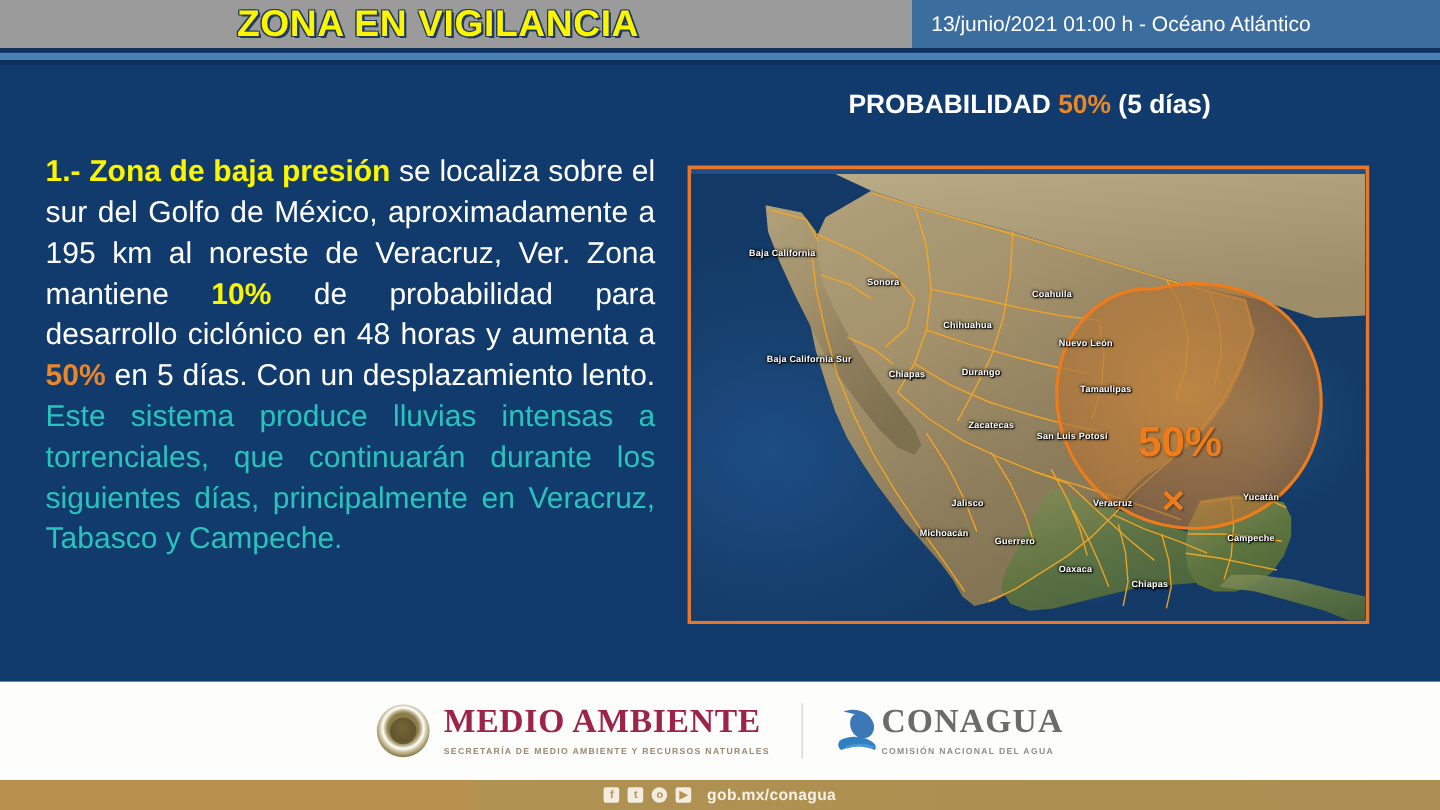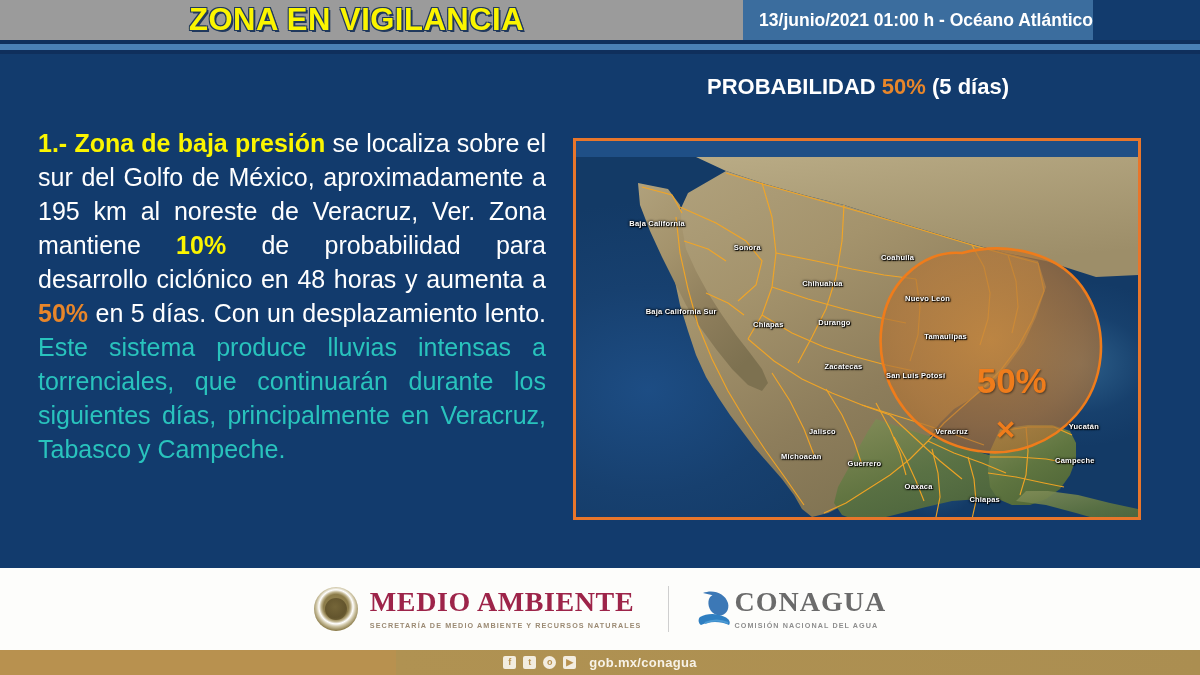--- a/index.html
+++ b/index.html
@@ -15,21 +15,21 @@
     overflow: hidden;
     background: #123b6d;
     font-family: "Liberation Sans", sans-serif;
     -webkit-font-smoothing: antialiased;
   }
 
   
   .header-bar {
     position: absolute;
     left: 0; top: 0;
-    width: 1093px; height: 40px;
+    width: 1200px; height: 40px;
     display: flex;
   }
   .header-gray {
     width: 760px; height: 40px;
     background: #9b9b9b;
     display: flex;
     align-items: center;
     justify-content: center;
   }
   .header-title {
@@ -44,21 +44,21 @@
   .header-blue {
     flex: 1; height: 40px;
     background: #3b6d9e;
     display: flex;
     align-items: center;
     padding-left: 16px;
   }
   .header-date {
     color: #ffffff;
     font-size: 17.5px;
-    font-weight: bold;
+    font-weight: normal;
     white-space: nowrap;
   }
   .stripe-dark {
     position: absolute;
     left: 0; top: 40px;
     width: 1200px; height: 4px;
     background: #0f2f5c;
   }
   .stripe-mid {
     position: absolute;
@@ -136,24 +136,23 @@
     position: absolute;
     left: 573px; top: 84px;
     width: 568px; height: 382px;
     border: 3px solid #e8762b;
     box-sizing: border-box;
     overflow: hidden;
     background: #1f4f86;
   }
   .map-inner {
     position: absolute;
-    left: 0; top: 16px;
+    left: 0; top: 4px;
     width: 100%; height: 100%;
     overflow: hidden;
-    padding-left: 39px;
   }
 
   
   .ocean {
     position: absolute; inset: 0;
     background:
       radial-gradient(ellipse 40% 50% at 12% 62%, #1d4d84 0%, #17406f 55%, #133a66 100%),
       radial-gradient(ellipse 35% 40% at 78% 38%, #1b4a80 0%, #15406f 60%, #12375f 100%),
       linear-gradient(160deg, #17426f 0%, #143b66 40%, #102f55 100%);
   }

